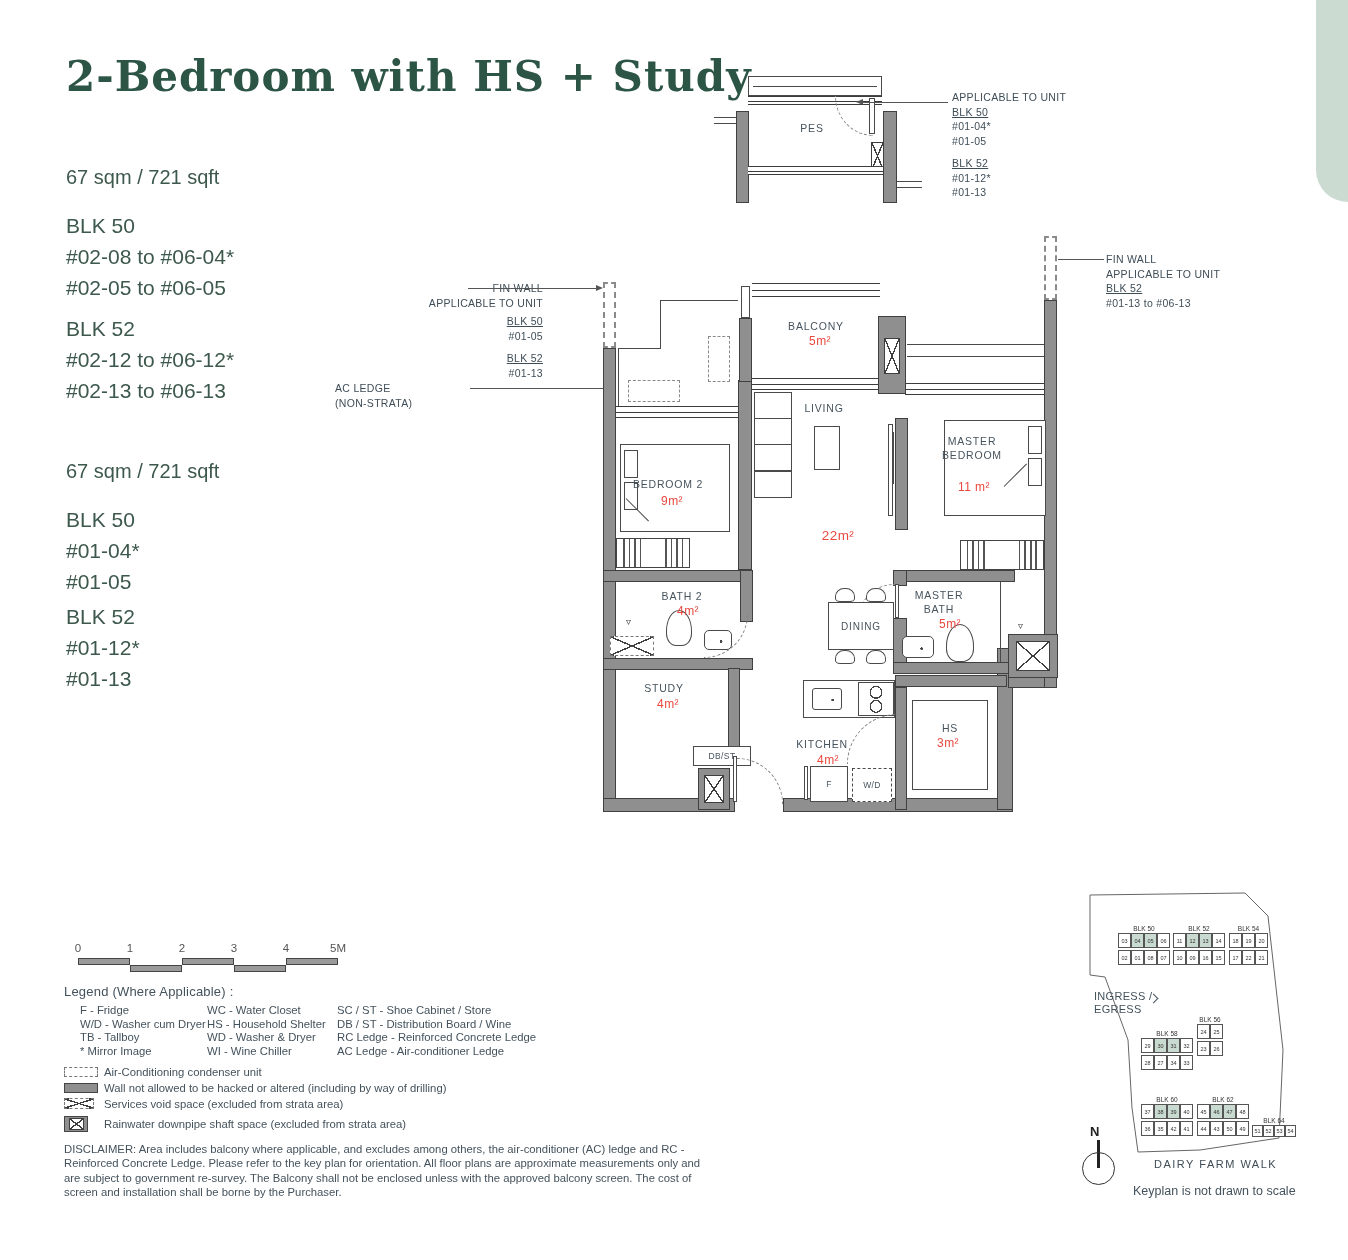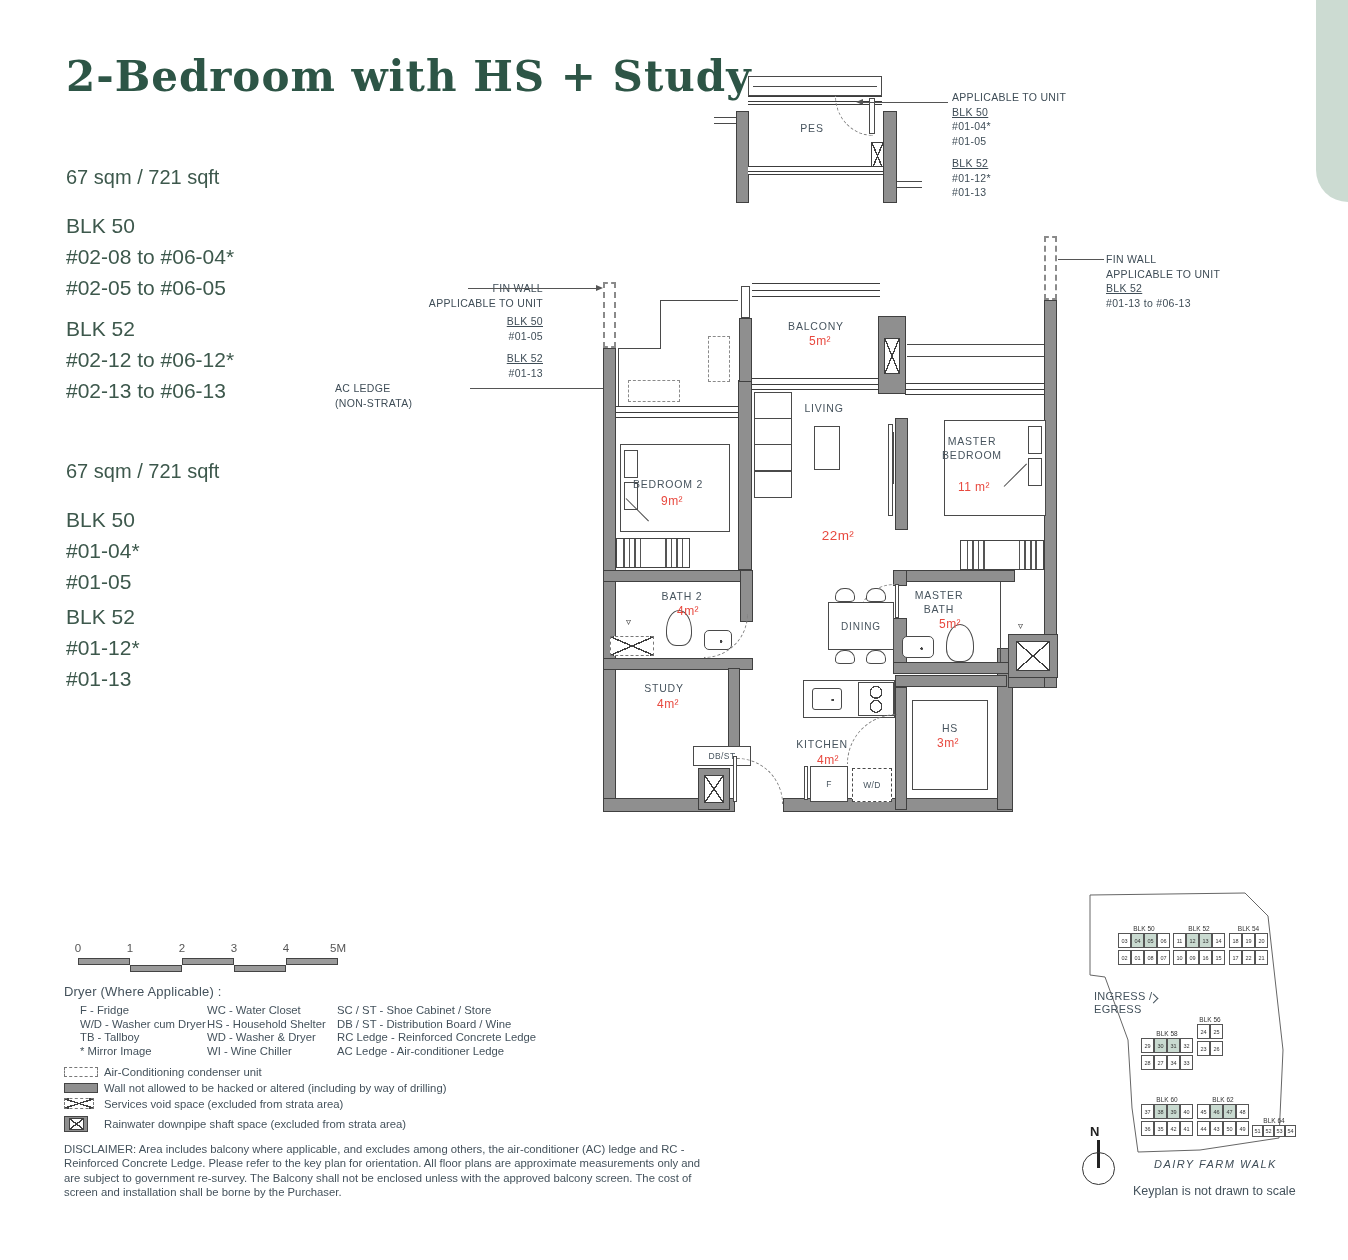--- a/index.html
+++ b/index.html
@@ -84,21 +84,21 @@
   .kp-blk .nm { font-size:6.5px; color:#333; text-align:center; margin-bottom:1px; letter-spacing:0; white-space:nowrap; }
   .kp-row { display:flex; }
   .kp-row + .kp-row { margin-top:2px; }
   .kp-box { width:13px; height:15px; border:0.8px solid #555; background:#fff; font-size:5.5px;
             color:#333; display:flex; align-items:center; justify-content:center; }
   .kp-box.hl { background:#c9dad0; }
   .kp-box.sm { width:11px; height:12px; }
   .ingress { position:absolute; left:14px; top:112px; font-size:11px; color:#44525c; line-height:13px; letter-spacing:.3px; }
   .chev { position:absolute; left:70px; top:117px; width:7px; height:7px; border-top:1.6px solid #44525c;
           border-right:1.6px solid #44525c; transform:rotate(45deg); }
-  .road { position:absolute; left:74px; top:280px; font-size:11px; letter-spacing:1.5px; color:#3f4d57;font-style:italic; }
+  .road { position:absolute; left:74px; top:280px; font-size:11px; letter-spacing:1.5px; color:#3f4d57; }
   .kp-note { position:absolute; left:53px; top:306px; font-size:12.5px; color:#44525c; }
   .north-circle { position:absolute; left:2px; top:274px; width:33px; height:33px; border:1.6px solid #333; border-radius:50%; }
   .north-needle { position:absolute; left:17px; top:262px; width:3px; height:28px; background:#222; }
   .north-n { position:absolute; left:10px; top:246px; font-size:13px; font-weight:bold; color:#222; }
 
   .sage { position:absolute; right:0; top:0; width:32px; height:202px; background:#ccdbd2;
           border-radius:0 0 0 34px; }
 </style>
 </head>
 <body>
@@ -313,21 +313,21 @@
       <span class="tick" style="left: 156px;">3</span>
       <span class="tick" style="left: 208px;">4</span>
       <span class="tick" style="left: 260px;">5M</span>
       <i class="seg" style="left: 0px; top: 16px;"></i>
       <i class="seg" style="left: 52px; top: 23px;"></i>
       <i class="seg" style="left: 104px; top: 16px;"></i>
       <i class="seg" style="left: 156px; top: 23px;"></i>
       <i class="seg" style="left: 208px; top: 16px;"></i>
     </div>
 
-  <div class="legend-title">Dryer (Where Applicable) :</div>
+  <div class="legend-title">Legend (Where Applicable) :</div>
   <div class="legend-cols">
     <div class="legend-col" style="left:16px;">
         <div>F - Fridge</div>
         <div>W/D - Washer cum Dryer</div>
         <div>TB - Tallboy</div>
         <div>* Mirror Image</div>
       </div>
     <div class="legend-col" style="left:143px;">
         <div>WC - Water Closet</div>
         <div>HS - Household Shelter</div>

